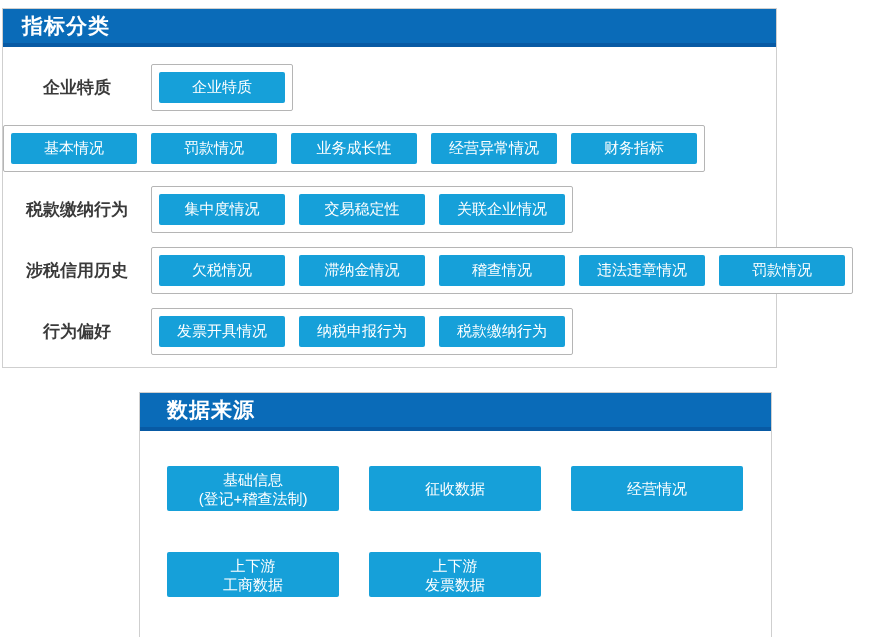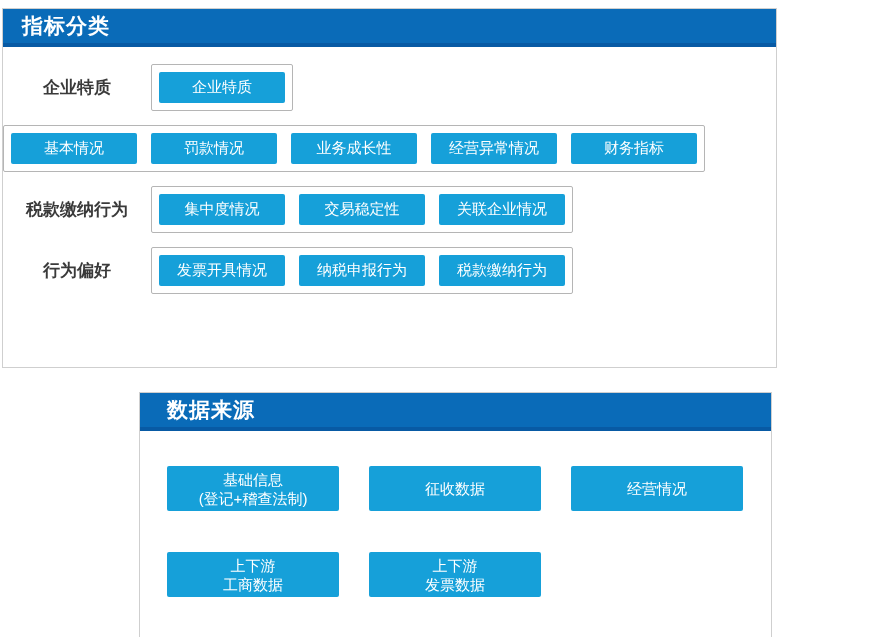--- a/index.html
+++ b/index.html
@@ -123,20 +123,30 @@
 
       <div class="row">
         <div class="row-label">税款缴纳行为</div>
         <div class="group">
           <div class="tag">集中度情况</div>
           <div class="tag">交易稳定性</div>
           <div class="tag">关联企业情况</div>
         </div>
       </div>
 
+      <div class="row">
+        <div class="row-label">涉税信用历史</div>
+        <div class="group">
+          <div class="tag">欠税情况</div>
+          <div class="tag">滞纳金情况</div>
+          <div class="tag">稽查情况</div>
+          <div class="tag">违法违章情况</div>
+          <div class="tag">罚款情况</div>
+        </div>
+      </div>
 
       <div class="row">
         <div class="row-label">行为偏好</div>
         <div class="group">
           <div class="tag">发票开具情况</div>
           <div class="tag">纳税申报行为</div>
           <div class="tag">税款缴纳行为</div>
         </div>
       </div>
 

